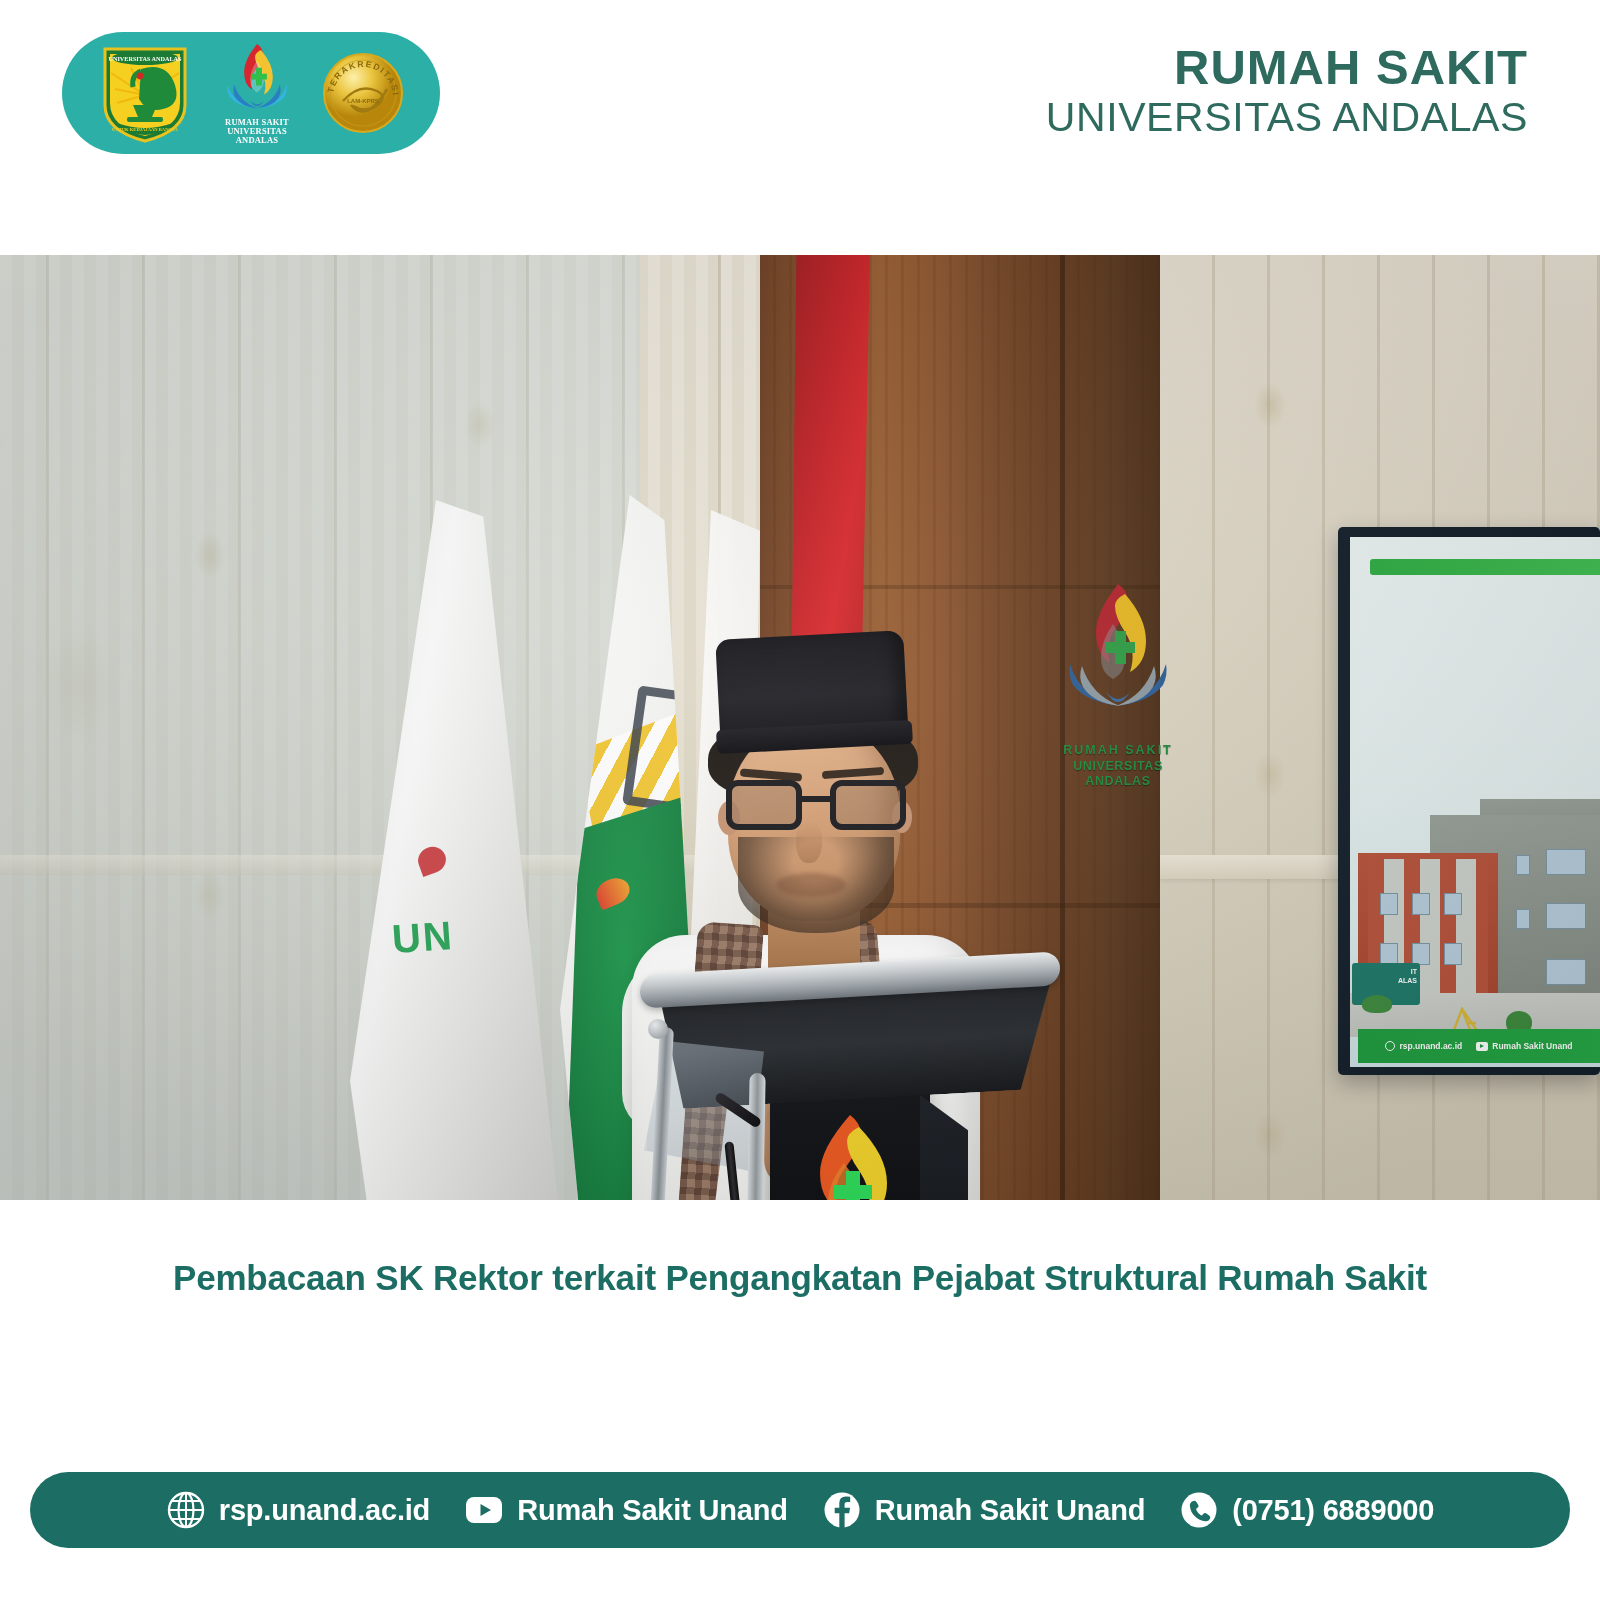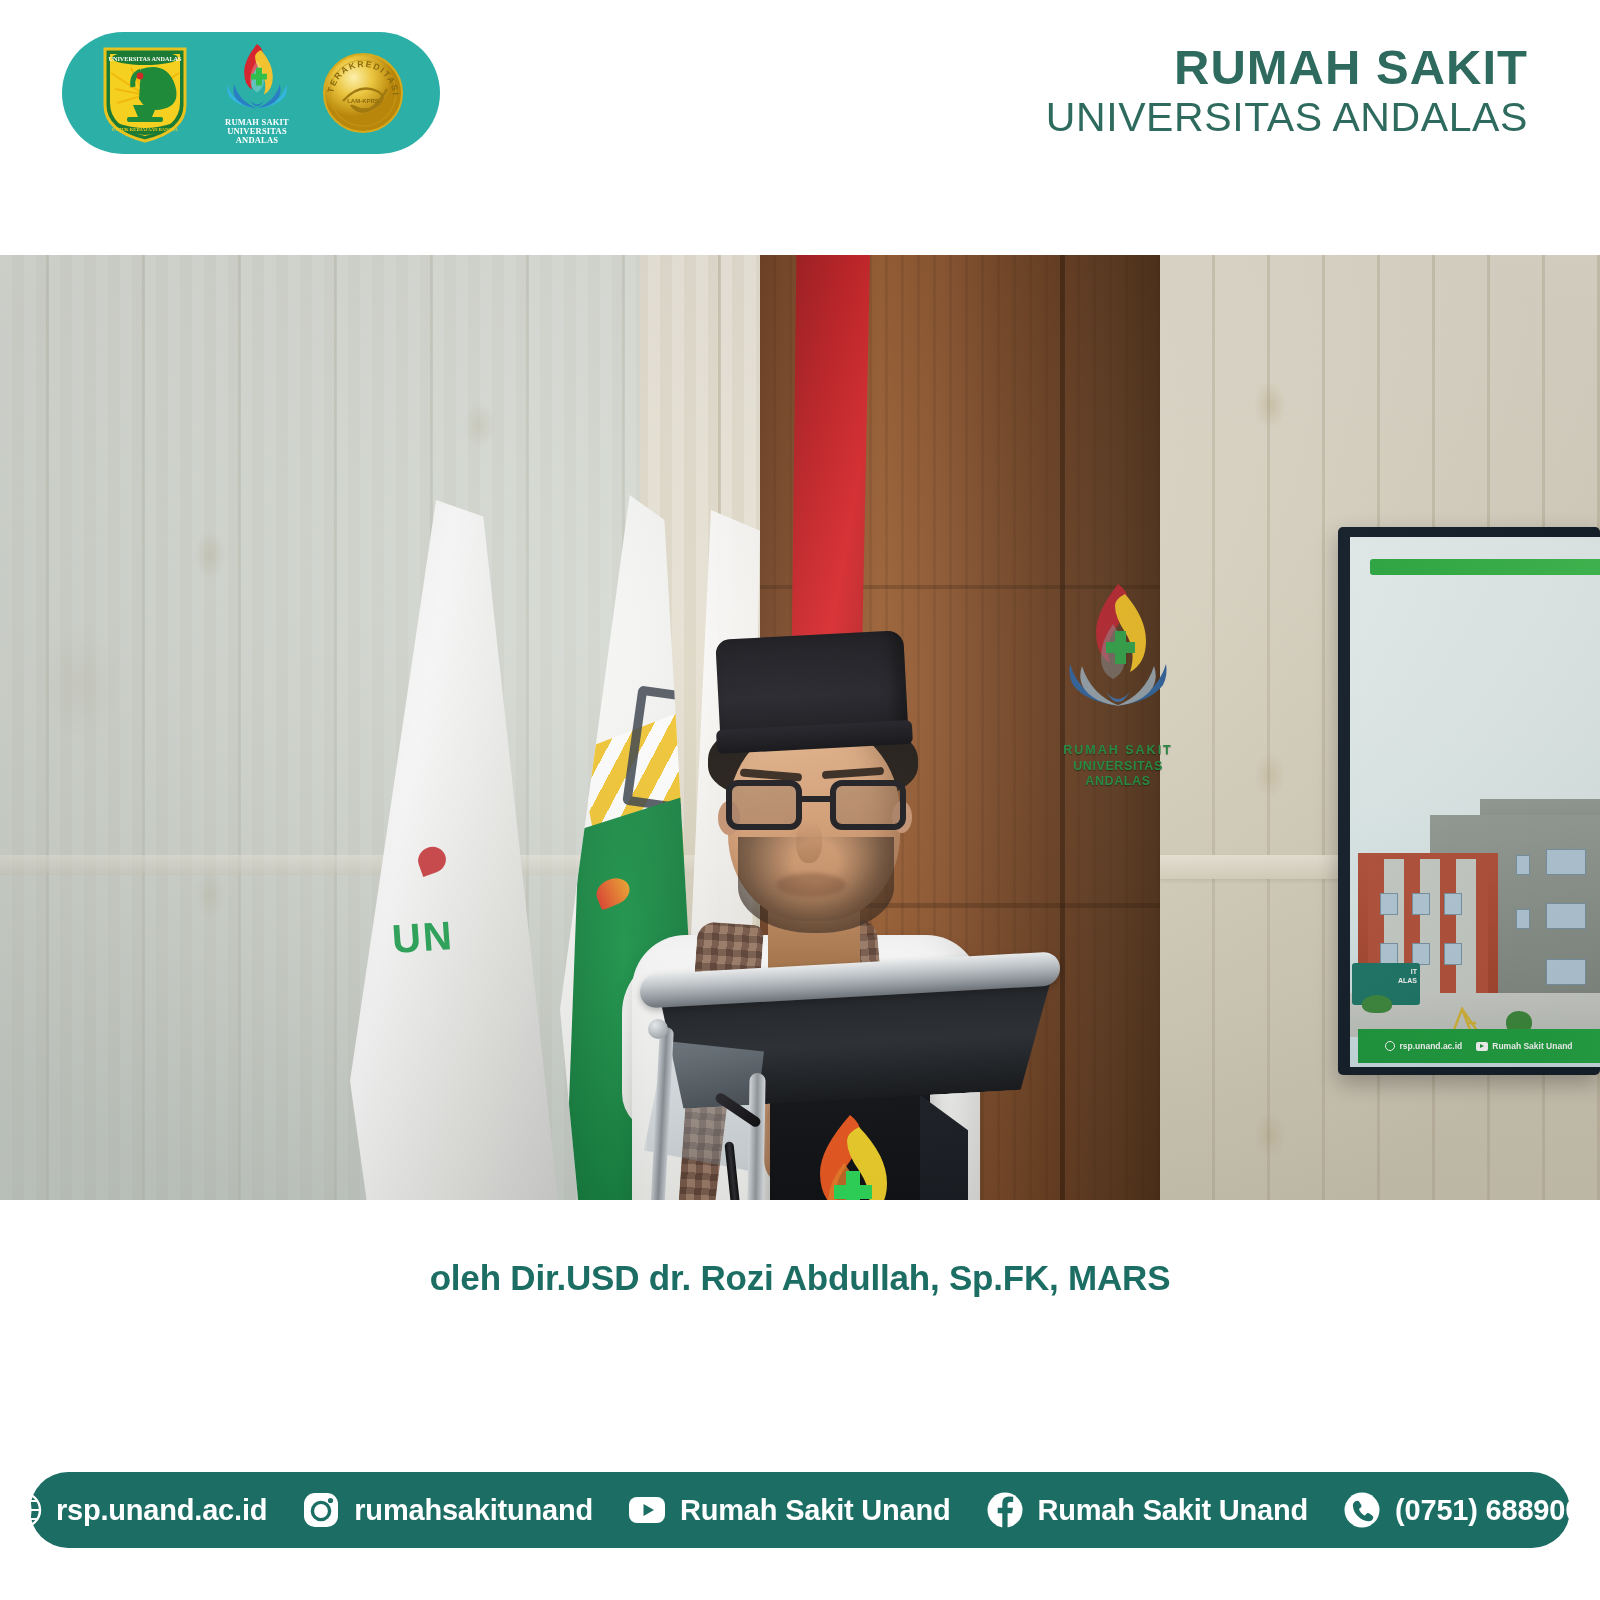--- a/index.html
+++ b/index.html
@@ -722,49 +722,39 @@
         <path d="M62 128 q18 18 36 0 q-18 26 -36 0z" fill="#1f8ce0"></path>
       </svg>
       
     </div>
   </div>
 
   <div class="grade"></div>
 </div>
 
 <div class="caption">
-  <div>oleh Dir.USD dr. Rozi Abdullah, Sp.FK, MARS</div>
+  <div>Pembacaan SK Rektor terkait Pengangkatan Pejabat Struktural Rumah Sakit</div>
 </div>
 
 <div class="footer">
 
   <div class="fitem">
     <span class="ico">
       <svg width="40" height="40" viewBox="0 0 40 40">
         <circle cx="20" cy="20" r="17" fill="none" stroke="#fff" stroke-width="2.4"></circle>
         <ellipse cx="20" cy="20" rx="7.5" ry="17" fill="none" stroke="#fff" stroke-width="2.2"></ellipse>
         <line x1="3" y1="20" x2="37" y2="20" stroke="#fff" stroke-width="2.2"></line>
         <line x1="6" y1="11" x2="34" y2="11" stroke="#fff" stroke-width="2"></line>
         <line x1="6" y1="29" x2="34" y2="29" stroke="#fff" stroke-width="2"></line>
         <line x1="20" y1="3" x2="20" y2="37" stroke="#fff" stroke-width="2"></line>
       </svg>
     </span>
     <span class="lbl">rsp.unand.ac.id</span>
   </div>
 
-  <div class="fitem">
-    <span class="ico">
-      <svg width="40" height="40" viewBox="0 0 40 40">
-        <rect x="3" y="3" width="34" height="34" rx="11" fill="#fff"></rect>
-        <circle cx="20" cy="21" r="8.6" fill="none" stroke="#1C6E64" stroke-width="3.4"></circle>
-        <circle cx="29.5" cy="10.5" r="2.6" fill="#1C6E64"></circle>
-      </svg>
-    </span>
-    <span class="lbl">rumahsakitunand</span>
-  </div>
 
   <div class="fitem">
     <span class="ico">
       <svg width="40" height="40" viewBox="0 0 40 40">
         <rect x="2" y="7" width="36" height="26" rx="8" fill="#fff"></rect>
         <path d="M16.5 14 L27 20 L16.5 26 Z" fill="#1C6E64"></path>
       </svg>
     </span>
     <span class="lbl">Rumah Sakit Unand</span>
   </div>

